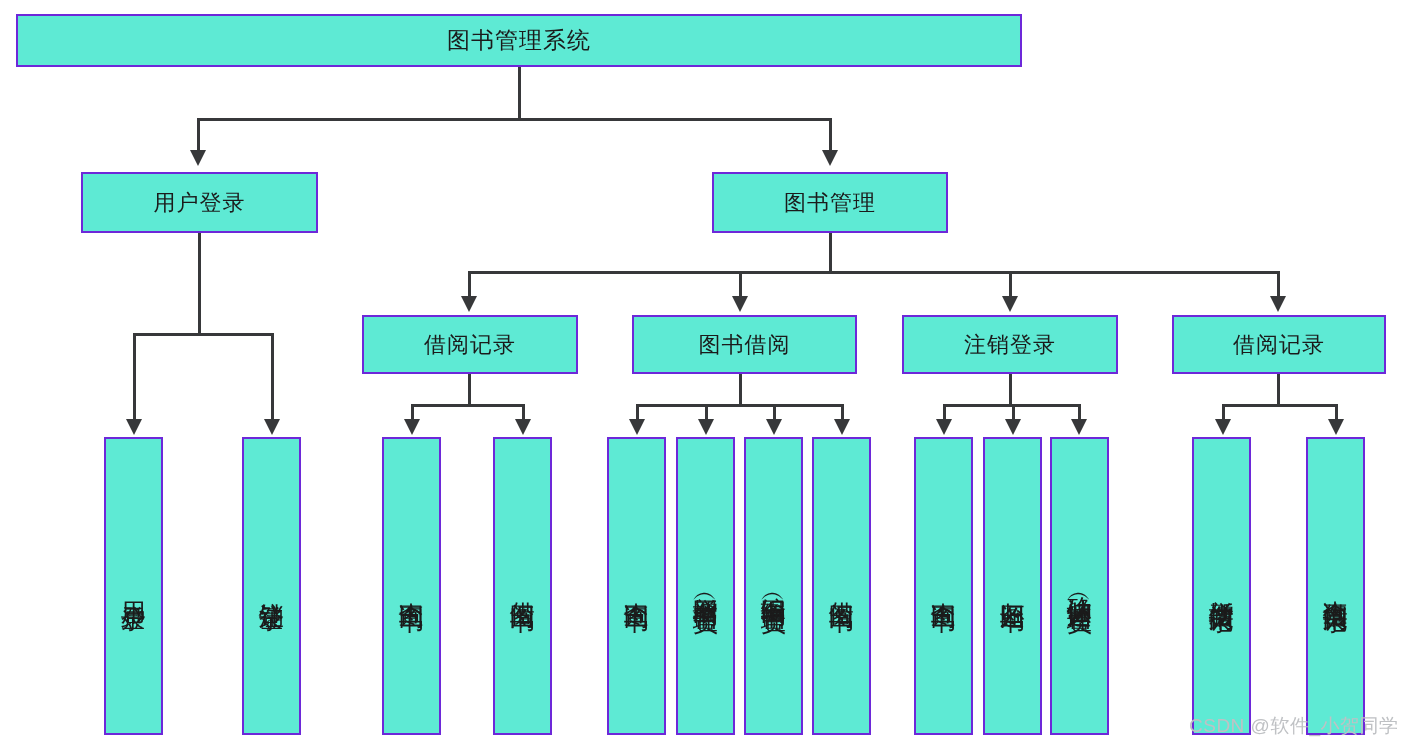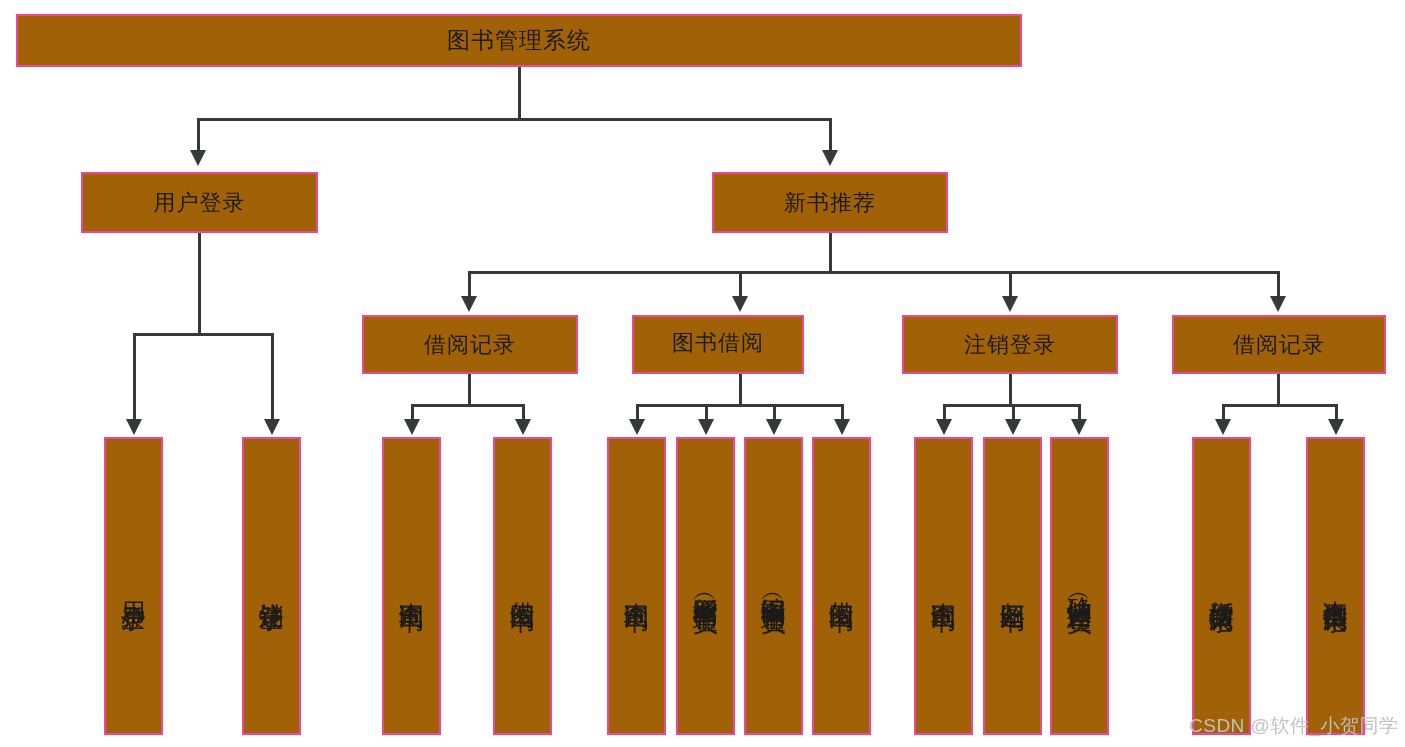--- a/index.html
+++ b/index.html
@@ -13,22 +13,22 @@
   #canvas {
     position: relative;
     width: 1405px;
     height: 747px;
     background: #ffffff;
     overflow: hidden;
   }
   .node {
     position: absolute;
     box-sizing: border-box;
-    background: #a16207;
-    border: 2px solid #ec4899;
+    background: #5eead4;
+    border: 2px solid #6d28d9;
     display: flex;
     align-items: center;
     justify-content: center;
     color: #1b1b1b;
   }
   .node .label {
     display: block;
     text-align: center;
     line-height: 1.15;
   }
@@ -91,21 +91,21 @@
   <div class="hline" style="left:197px; top:118px; width:634px;"></div>
   <div class="vline" style="left:197px; top:118px; height:33px;"></div>
   <div class="arrow" style="left:190px; top:150px;"></div>
   <div class="vline" style="left:829px; top:118px; height:33px;"></div>
   <div class="arrow" style="left:822px; top:150px;"></div>
 
   <div class="node h" style="left:81px; top:172px; width:237px; height:61px;">
     <span class="label">用户登录</span>
   </div>
   <div class="node h" style="left:712px; top:172px; width:236px; height:61px;">
-    <span class="label">新书推荐</span>
+    <span class="label">图书管理</span>
   </div>
 
   <div class="vline" style="left:198px; top:233px; height:102px;"></div>
   <div class="hline" style="left:133px; top:333px; width:138px;"></div>
   <div class="vline" style="left:133px; top:333px; height:87px;"></div>
   <div class="arrow" style="left:126px; top:419px;"></div>
   <div class="vline" style="left:271px; top:333px; height:87px;"></div>
   <div class="arrow" style="left:264px; top:419px;"></div>
 
   <div class="vline" style="left:829px; top:233px; height:40px;"></div>
@@ -115,21 +115,21 @@
   <div class="vline" style="left:739px; top:271px; height:26px;"></div>
   <div class="arrow" style="left:732px; top:296px;"></div>
   <div class="vline" style="left:1009px; top:271px; height:26px;"></div>
   <div class="arrow" style="left:1002px; top:296px;"></div>
   <div class="vline" style="left:1277px; top:271px; height:26px;"></div>
   <div class="arrow" style="left:1270px; top:296px;"></div>
 
   <div class="node h" style="left:362px; top:315px; width:216px; height:59px;">
     <span class="label">借阅记录</span>
   </div>
-  <div class="node h" style="left:632px; top:315px; width:172px; height:59px;font-family:Liberation Mono, monospace;">
+  <div class="node h" style="left:632px; top:315px; width:225px; height:59px;">
     <span class="label">图书借阅</span>
   </div>
   <div class="node h" style="left:902px; top:315px; width:216px; height:59px;">
     <span class="label">注销登录</span>
   </div>
   <div class="node h" style="left:1172px; top:315px; width:214px; height:59px;">
     <span class="label">借阅记录</span>
   </div>
 
   <div class="vline" style="left:468px; top:374px; height:32px;"></div>

